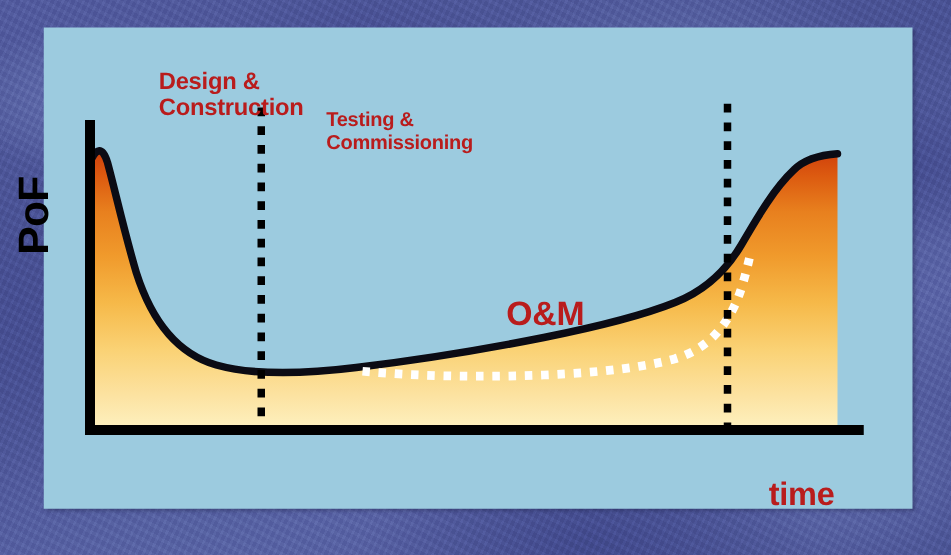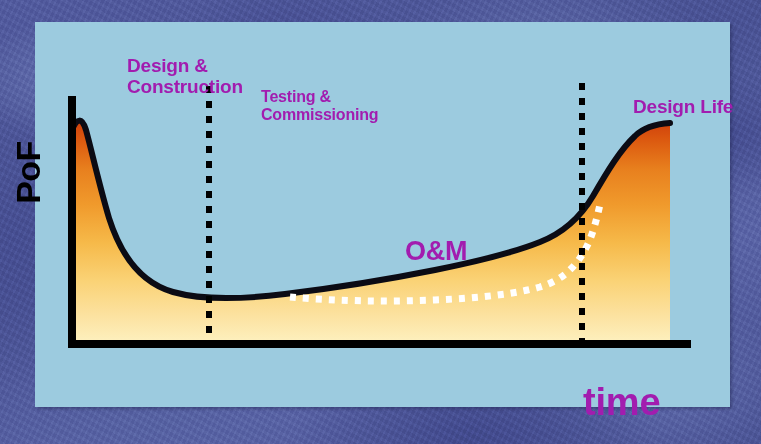--- a/index.html
+++ b/index.html
@@ -49,31 +49,31 @@
     background: #9ccbdf;
     box-shadow: 2px 2px 3px rgba(20,24,60,0.35);
   }
   #plot {
     position: absolute;
     inset: 0;
   }
   
   .lbl {
     position: absolute;
-    color: #a21caf;
+    color: #b91c1c;
     font-weight: bold;
     line-height: 1.12;
     white-space: pre;
     letter-spacing: -0.2px;
   }
   #lbl-design-construction { left: 92px;  top: 33px;  font-size: 19px; }
   #lbl-testing-commissioning { left: 226px; top: 66px; font-size: 16px; }
   #lbl-design-life { left: 598px; top: 74px; font-size: 19px; }
   #lbl-om { left: 370px; top: 214px; font-size: 27px; }
-  #lbl-time { left: 548px; top: 359px; font-size: 38px; }
+  #lbl-time { left: 580px; top: 359px; font-size: 26px; }
   #lbl-pof {
     position: absolute;
     left: -27px;
     top: 153px;
     width: 110px;
     text-align: center;
     transform: rotate(-90deg);
     transform-origin: 50% 50%;
     font-size: 34px;
     font-weight: bold;
@@ -141,21 +141,20 @@
 
       <line x1="33" y1="322" x2="656" y2="322" stroke="#000000" stroke-width="8" stroke-linecap="butt"></line>
     </svg>
 
     <div class="lbl" id="lbl-design-construction">Design &amp;
 Construction</div>
 
     <div class="lbl" id="lbl-testing-commissioning">Testing &amp;
 Commissioning</div>
 
-    <div class="lbl" id="lbl-design-life">Design Life</div>
 
     <div class="lbl" id="lbl-om">O&amp;M</div>
 
     <div class="lbl" id="lbl-time">time</div>
 
   </div>
 
   <div id="lbl-pof">PoF</div>
 
 </div>

